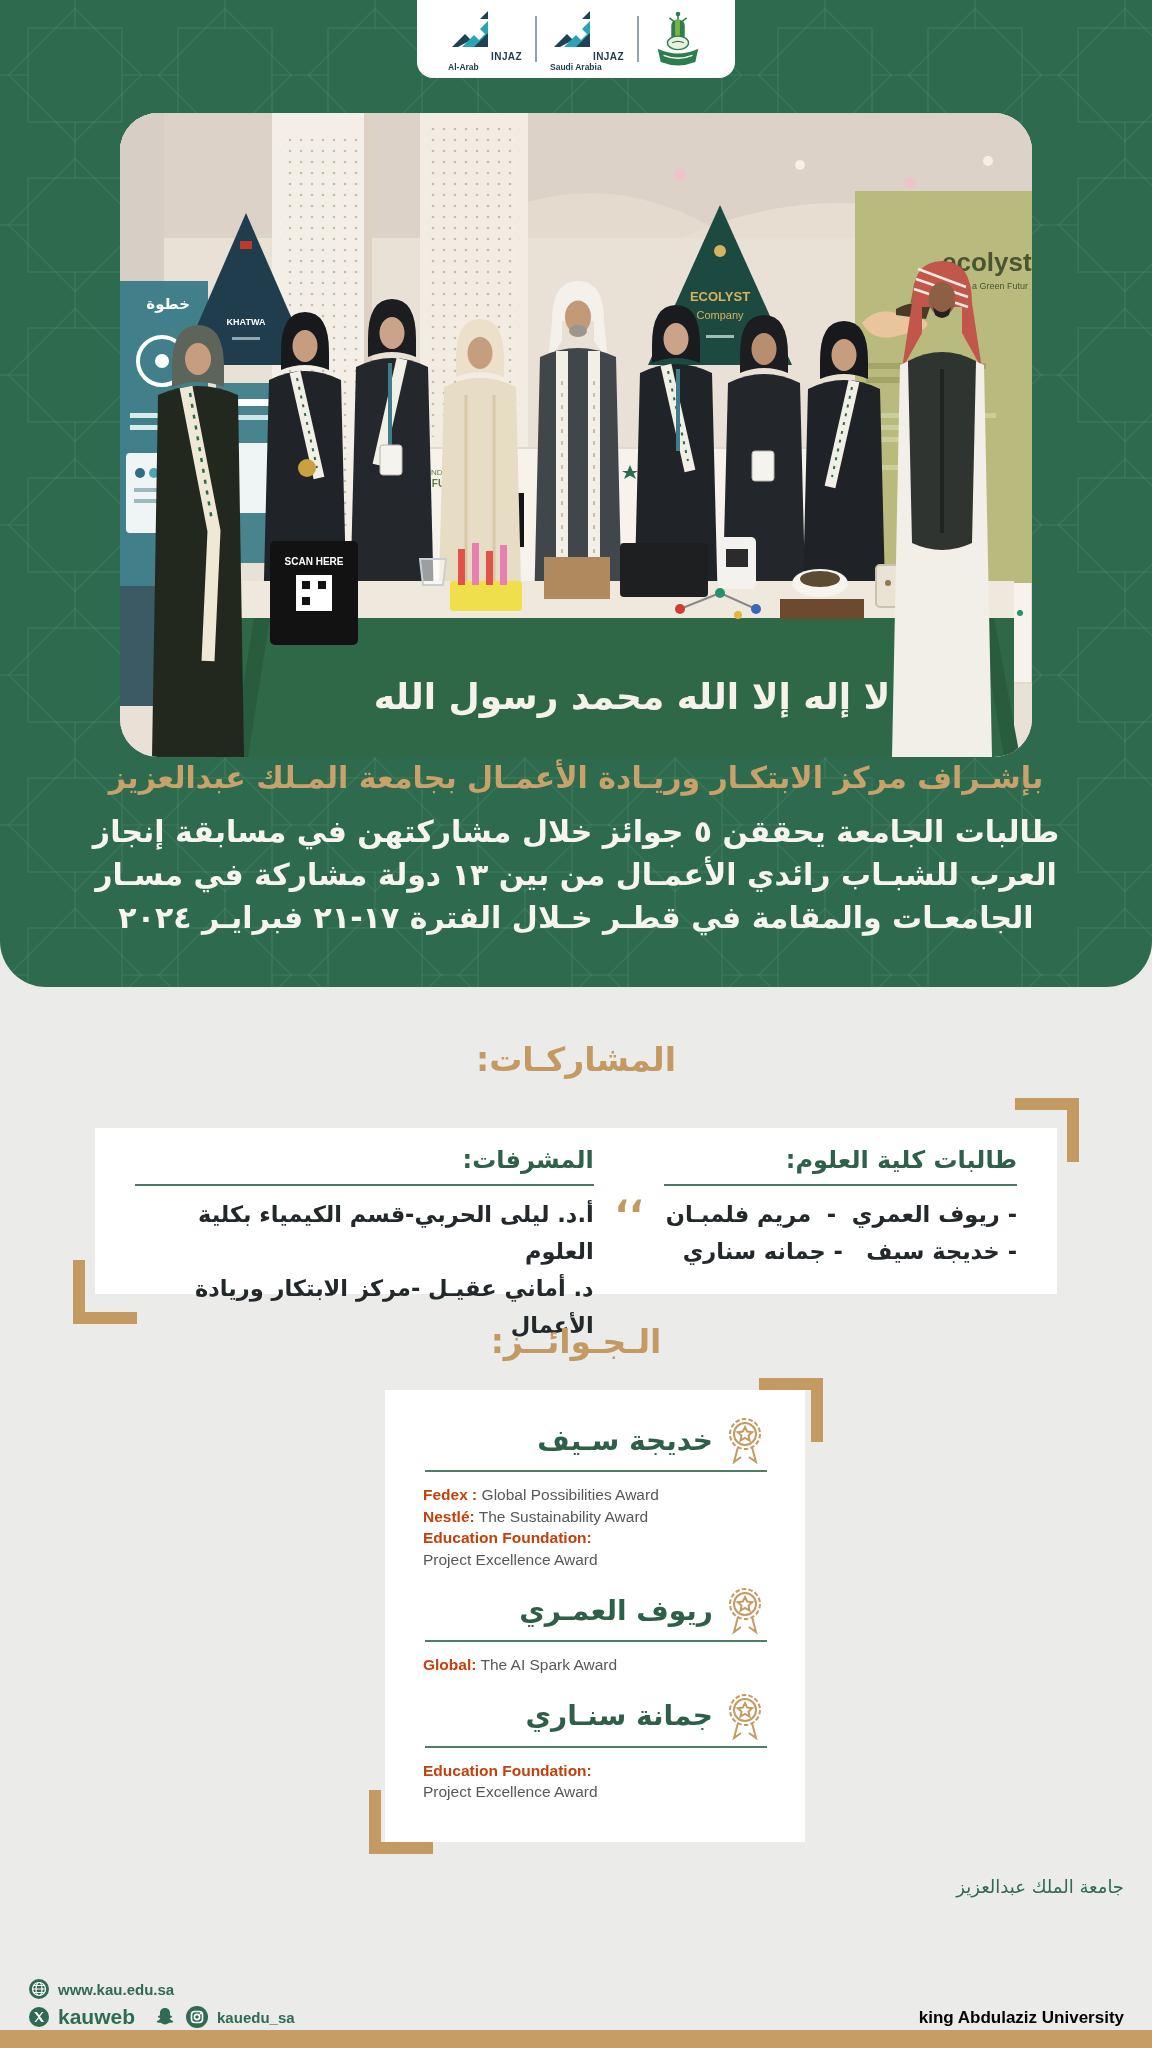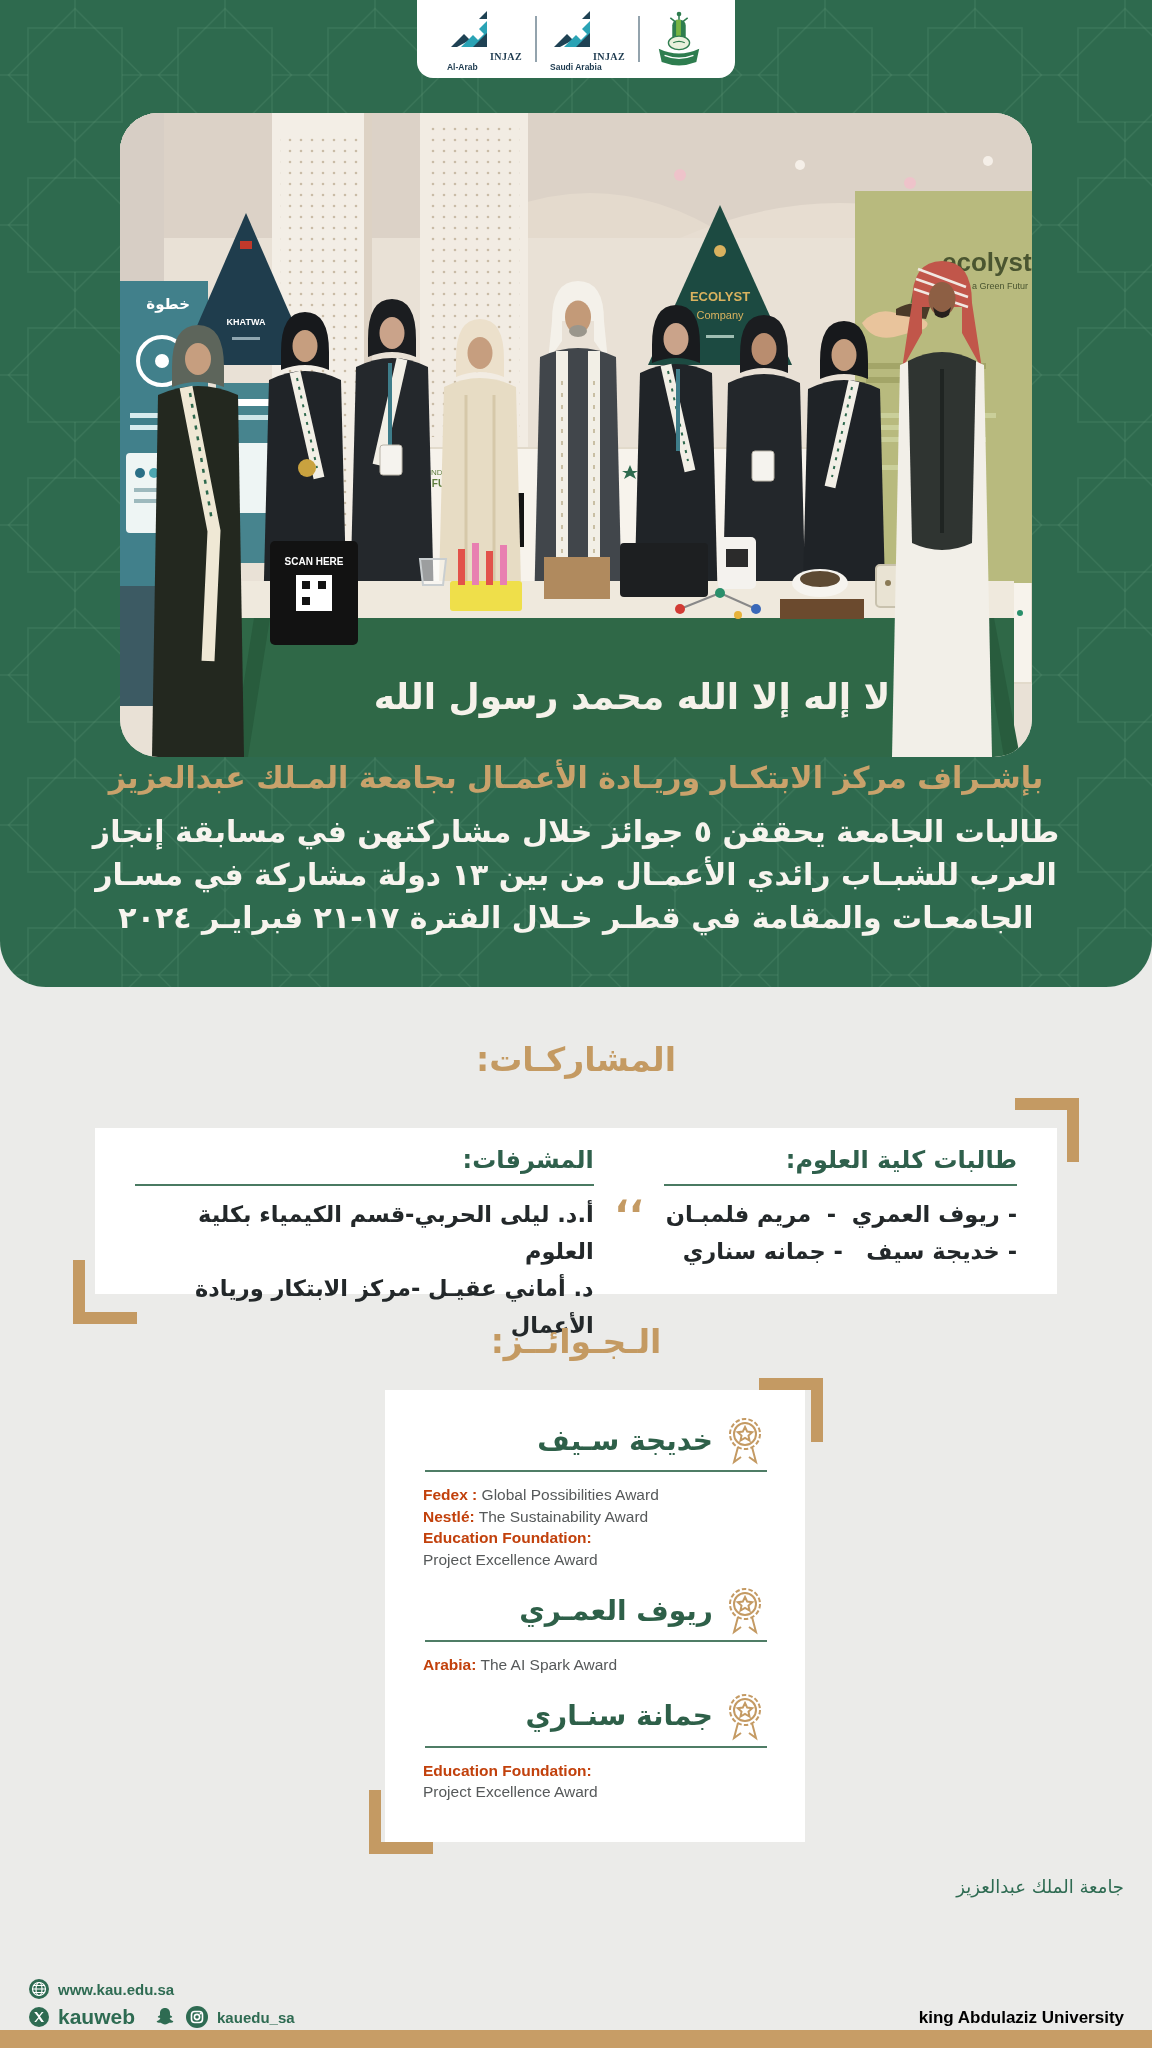--- a/index.html
+++ b/index.html
@@ -8,21 +8,21 @@
   .en{font-family:"Liberation Sans",sans-serif;}
 
   
   .green-panel{position:absolute;left:0;top:0;width:1152px;height:987px;background:#2e6a4e;
                border-radius:0 0 46px 46px;overflow:hidden;}
   .pattern-svg{position:absolute;left:0;top:0;}
 
   .logo-card{position:absolute;left:50%;transform:translateX(-50%);top:0;width:318px;height:78px;
              background:#ffffff;border-radius:0 0 16px 16px;display:flex;align-items:center;
              justify-content:center;gap:13px;z-index:3;}
-  .logo-txt1{font-family:Liberation Serif, serif;font-weight:bold;font-size:10px;color:#1d3a4f;letter-spacing:.4px;line-height:11px;padding-left:43px;}
+  .logo-txt1{font-family:Liberation Sans, sans-serif;font-weight:bold;font-size:10px;color:#1d3a4f;letter-spacing:.4px;line-height:11px;padding-left:43px;}
   .logo-txt2{font-family:"Liberation Sans",sans-serif;font-weight:bold;font-size:8.5px;color:#1d3a4f;line-height:10px;}
   .logo-div{width:2px;height:46px;background:#93a3ad;}
 
   .photo-card{position:absolute;left:120px;top:113px;width:912px;height:644px;border-radius:38px;
               overflow:hidden;background:#e9e2d8;z-index:2;}
 
   .hero-gold{position:absolute;left:0;top:760px;width:100%;text-align:center;color:#c9a26b;
              font-size:30px;font-weight:bold;direction:rtl;z-index:3;}
   .hero-body{position:absolute;left:0;top:810px;width:100%;text-align:center;color:#f7f4ee;
              font-size:30px;font-weight:bold;line-height:43px;direction:rtl;z-index:3;}
@@ -427,21 +427,21 @@
             <circle cx="24" cy="20" r="15" stroke-dasharray="4.5 2.2"></circle>
             <circle cx="24" cy="20" r="11"></circle>
             <path d="M24,13 l2.2,4.6 5,.6 -3.7,3.4 1,4.9 -4.5,-2.5 -4.5,2.5 1,-4.9 -3.7,-3.4 5,-.6 Z"></path>
             <path d="M17,33 L13,48 L20,43 M31,33 L35,48 L28,43"></path>
           </g>
         </svg>
         <span class="award-name">ريوف العمـري</span>
       </div>
       <div class="award-underline"></div>
       <div class="award-lines en">
-        <div class="award-line"><b>Arabia:</b><span> The AI Spark Award</span></div>
+        <div class="award-line"><b>Global:</b><span> The AI Spark Award</span></div>
       </div>
     </div>
 
     <div class="aw2">
       <div class="award-name-row">
         <svg width="48" height="52" viewBox="0 0 48 52">
           <g fill="none" stroke="#c49a63" stroke-width="2">
             <circle cx="24" cy="20" r="15" stroke-dasharray="4.5 2.2"></circle>
             <circle cx="24" cy="20" r="11"></circle>
             <path d="M24,13 l2.2,4.6 5,.6 -3.7,3.4 1,4.9 -4.5,-2.5 -4.5,2.5 1,-4.9 -3.7,-3.4 5,-.6 Z"></path>

